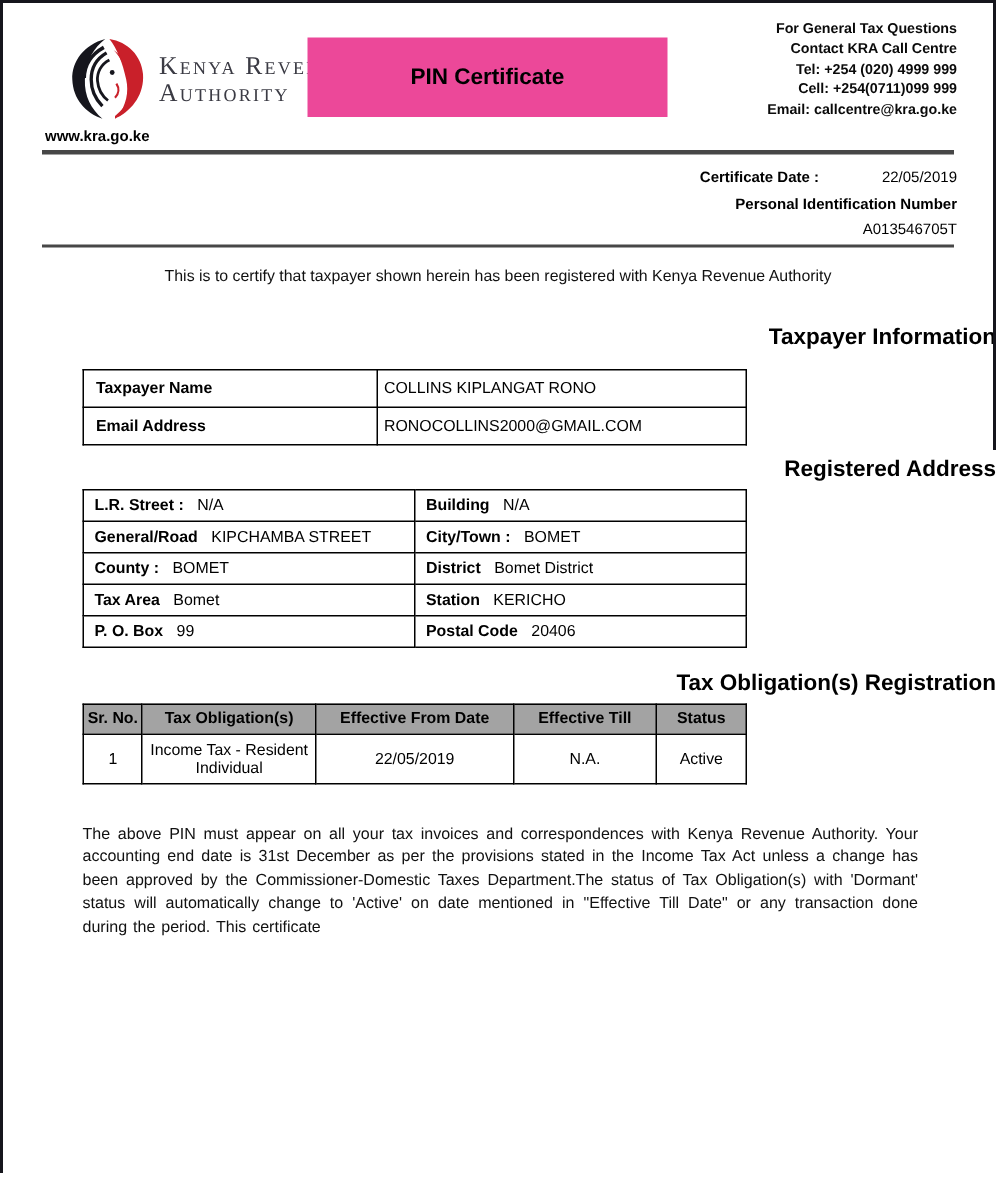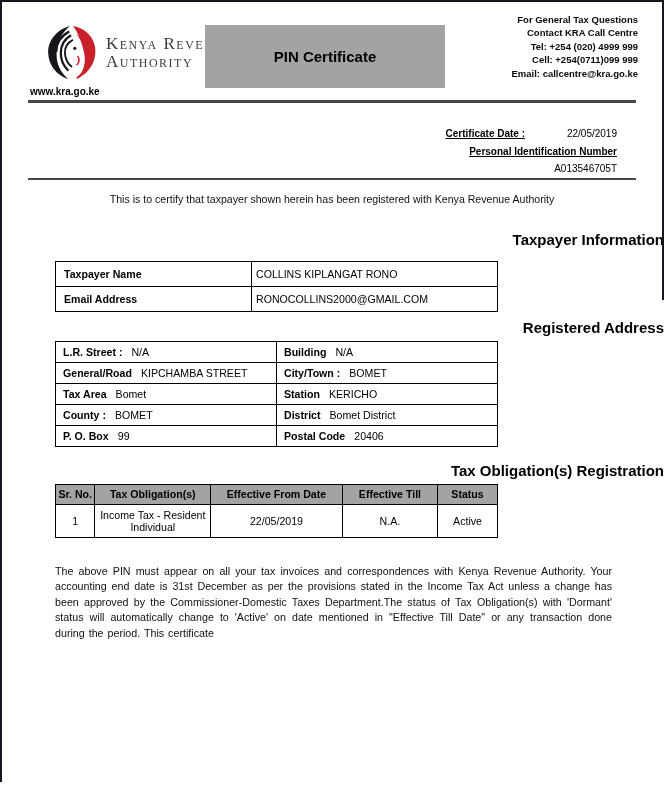--- a/index.html
+++ b/index.html
@@ -13,33 +13,33 @@
   .edge-right { position:absolute; top:0; right:0; width:2px; height:300px; background:#16161d; }
 
   
   .header { position:relative; height:100px; }
   .logo-block { position:absolute; left:44px; top:24px; display:flex; align-items:center; }
   .logo-mark { width:56px; height:58px; }
   .logo-text { margin-left:6px; font-family:"Liberation Serif", serif; color:#3b3b44;
                font-variant:small-caps; letter-spacing:1.5px; line-height:1.05; }
   .logo-text .l1 { font-size:17px; }
   .logo-text .l2 { font-size:17px; }
-  .title-box { position:absolute; left:205px; top:25px; width:240px; height:63px;
-               background:#a3a3a3; display:flex; align-items:center; justify-content:center; }
+  .title-box { position:absolute; left:205px; top:25px; width:240px; height:53px;
+               background:#ec4899; display:flex; align-items:center; justify-content:center; }
   .title-box span { font-size:15px; font-weight:bold; color:#000; }
   .contact { position:absolute; right:26px; top:13px; text-align:right;
              font-size:9.5px; font-weight:bold; line-height:13.4px; color:#0a0a0a; }
   .website { position:absolute; left:30px; bottom:3px; font-size:10px; font-weight:bold; }
 
   .rule { margin-left:28px; width:608px; background:#474747; }
   .rule-1 { height:3px; }
   .rule-2 { height:2px; }
 
   
-  .meta { margin-top:22px; padding-right:47px; text-align:right; font-size:10px; line-height:17.5px;text-decoration:underline; }
+  .meta { margin-top:7px; padding-right:26px; text-align:right; font-size:10px; line-height:17.5px; }
   .meta b { font-weight:bold; }
   .meta .meta-val { display:inline-block; min-width:92px; text-align:right; font-weight:normal; }
 
   .certify { margin-top:13px; text-align:center; font-size:10.6px; color:#111; }
 
   .section-title { margin-top:26px; text-align:right; font-size:15px; font-weight:bold; }
   .section-title.tight { margin-top:7px; }
   .section-title.mid { margin-top:15px; }
 
   table { border-collapse:collapse; margin-left:55px; width:443px; font-size:10.6px; }
@@ -144,26 +144,26 @@
     <tbody>
       <tr>
         <td><span class="lbl">L.R. Street :</span><span>N/A</span></td>
         <td><span class="lbl">Building</span><span>N/A</span></td>
       </tr>
       <tr>
         <td><span class="lbl">General/Road</span><span>KIPCHAMBA STREET</span></td>
         <td><span class="lbl">City/Town :</span><span>BOMET</span></td>
       </tr>
       <tr>
+        <td><span class="lbl">County :</span><span>BOMET</span></td>
+        <td><span class="lbl">District</span><span>Bomet District</span></td>
+      </tr>
+      <tr>
         <td><span class="lbl">Tax Area</span><span>Bomet</span></td>
         <td><span class="lbl">Station</span><span>KERICHO</span></td>
-      </tr>
-      <tr>
-        <td><span class="lbl">County :</span><span>BOMET</span></td>
-        <td><span class="lbl">District</span><span>Bomet District</span></td>
       </tr>
       <tr>
         <td><span class="lbl">P. O. Box</span><span>99</span></td>
         <td><span class="lbl">Postal Code</span><span>20406</span></td>
       </tr>
     </tbody>
   </table>
 
   <div class="section-title mid">Tax Obligation(s) Registration</div>
   <table class="tbl-oblig">

